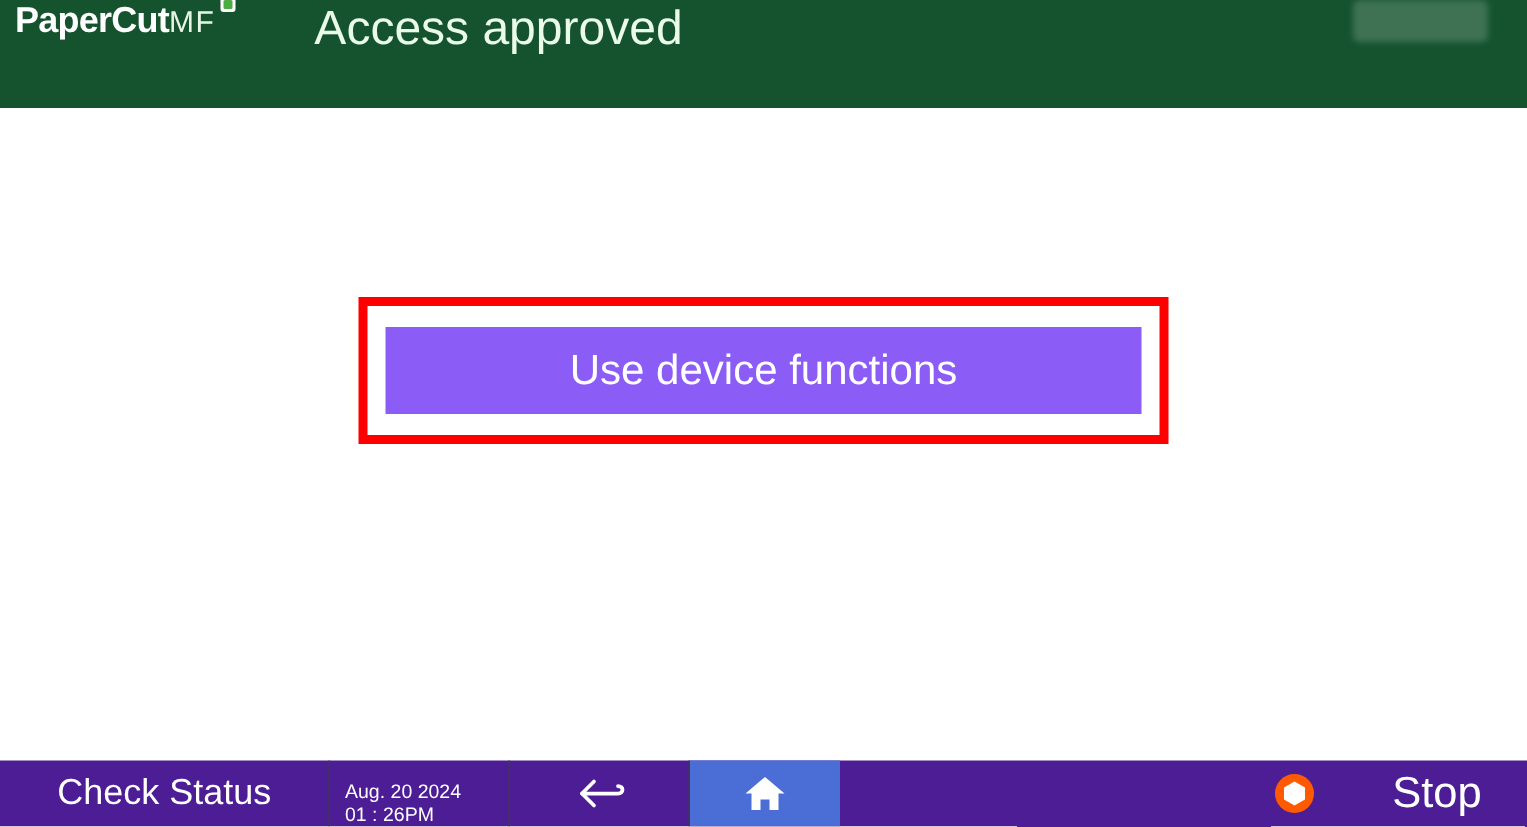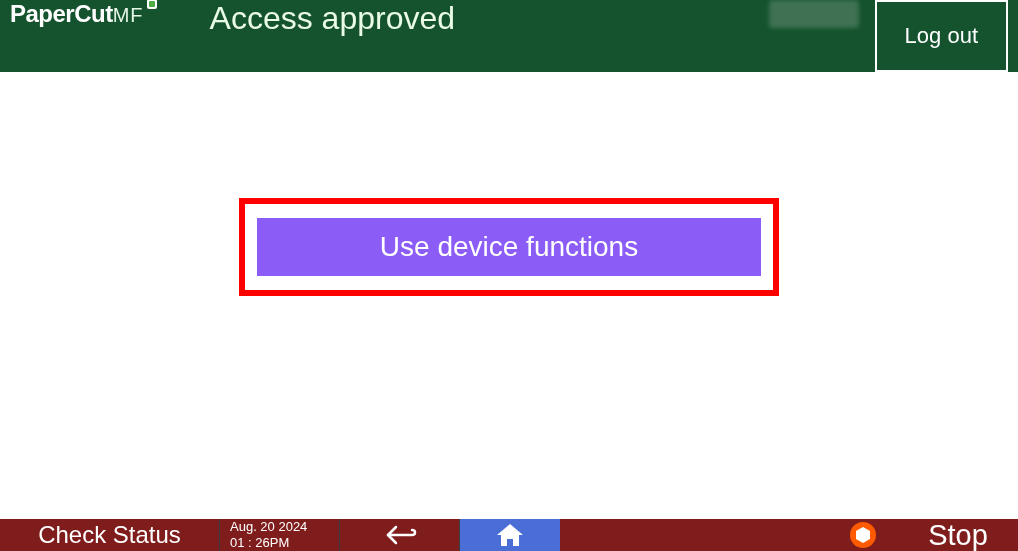--- a/index.html
+++ b/index.html
@@ -99,41 +99,41 @@
       background: #8b5cf6;
       color: #fff;
       border: none;
       width: 100%;
       height: 58px;
       font-size: 28px;
       font-weight: 400;
       cursor: pointer;
     }
     .bottombar {
-      height: 32px;
-      background: #7f1d1d;
+      height: 44px;
+      background: #4c1d95;
       display: flex;
       align-items: stretch;
       color: #fff;
       font-weight: 300;
     }
     .check-status {
       width: 220px;
       display: flex;
       align-items: center;
       justify-content: center;
       font-size: 24px;
       cursor: pointer;
       border-right: 1px solid #3a3d40;
     }
     .datetime {
       width: 120px;
       display: flex;
       flex-direction: column;
-      justify-content: center;
+      justify-content: flex-end;
       padding-left: 10px;
       border-right: 1px solid #3a3d40;
       font-size: 13px;
       line-height: 1.2;
     }
     .nav-back {
       width: 120px;
       display: flex;
       align-items: center;
       justify-content: center;
@@ -177,21 +177,20 @@
     <span class="logo-light">MF</span>
     <span class="logo-mark">
       <svg width="12" height="12" viewBox="0 0 12 12">
           <rect x="1" y="1" width="10" height="10" rx="2" fill="#fff"></rect>
           <rect x="3" y="3" width="6" height="6" rx="1" fill="#4eac44"></rect>
         </svg>
     </span>
   </div>
   <div class="status-text">Access approved</div>
   <div class="user-blur"></div>
-  <button class="logout-btn">Log out</button>
 </div>
 
 <div class="main">
   <div class="highlight-frame">
     <button class="use-btn">Use device functions</button>
   </div>
 </div>
 
 <div class="bottombar">
   <div class="check-status">Check Status</div>

